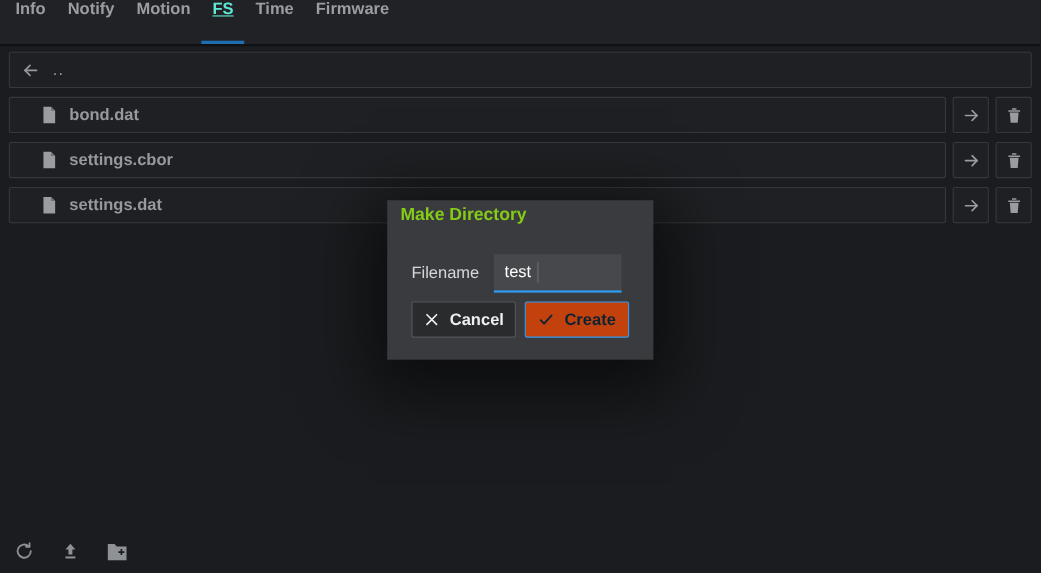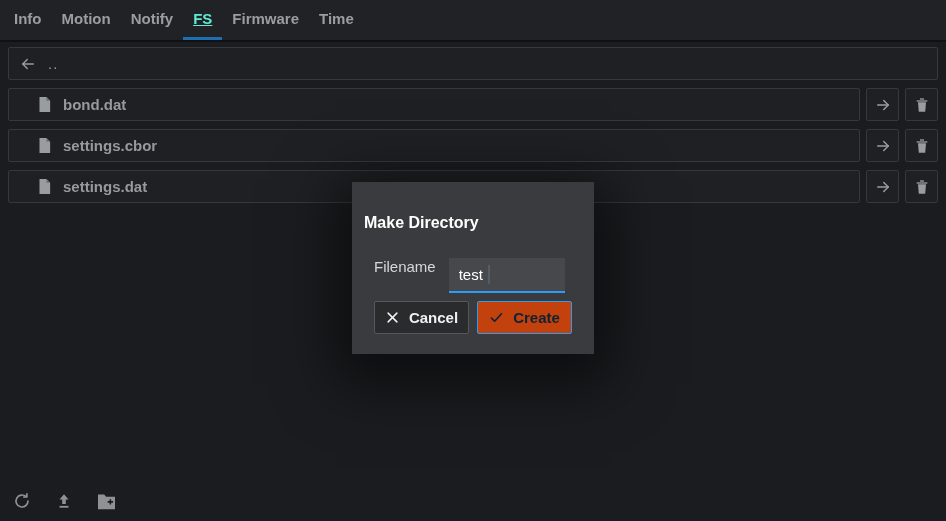--- a/index.html
+++ b/index.html
@@ -13,21 +13,21 @@
   }
 
   
   .tabbar {
     display: flex; align-items: stretch;
     height: 42px; padding-left: 4px;
     background: #212226;
     border-bottom: 2px solid #101114;
   }
   .tab {
-    display: flex; align-items: center;
+    display: flex; 
     padding: 0 10px;
     font-size: 15px; font-weight: 700;
     color: #9b9ea1;
     border-bottom: 3px solid transparent;
     cursor: pointer; user-select: none;
   }
   .tab.active { color: #5eead4; border-bottom-color: #1d6fb2; text-decoration: underline; }
 
   
   .content { padding: 5px 8px 0; }
@@ -69,27 +69,27 @@
 
   
   .modal {
     position: absolute; top: 182px; left: 352px;
     width: 242px;
     background: #3a3b3e;
     box-shadow: 0 14px 55px 16px rgba(0,0,0,0.55);
     z-index: 10;
   }
   .modal-title {
-    padding: 31px 12px 0;
+    padding: 4px 12px 0;
     font-size: 16px; font-weight: 700;
-    color: #ffffff;
+    color: #84cc16;
     line-height: 20px;
   }
   .modal-form {
-    display: flex; align-items: flex-start;
+    display: flex; align-items: center;
     margin: 25px 20px 0 22px;
   }
   .modal-form label {
     flex: 0 0 auto; margin-right: 13px;
     color: #d6d7d9; font-size: 15px;
   }
   .input-wrap {
     position: relative;
     width: 116px; height: 35px;
     background: #46484c;
@@ -137,37 +137,37 @@
 </head>
 <body>
 
 <header class="tabbar">
 
     <div class="tab">
       <span>Info</span>
     </div>
 
     <div class="tab">
+      <span>Notify</span>
+    </div>
+
+    <div class="tab">
       <span>Motion</span>
-    </div>
-
-    <div class="tab">
-      <span>Notify</span>
     </div>
 
     <div class="tab active">
       <span>FS</span>
     </div>
 
     <div class="tab">
+      <span>Time</span>
+    </div>
+
+    <div class="tab">
       <span>Firmware</span>
-    </div>
-
-    <div class="tab">
-      <span>Time</span>
     </div>
 
 </header>
 
 <main class="content">
 
   <div class="row up-row">
     <span class="icon">
       <svg width="18" height="18" viewBox="0 0 24 24" fill="none" stroke="#97999c" stroke-width="2" stroke-linecap="round" stroke-linejoin="round">
         <path d="M19 12H5"></path>

